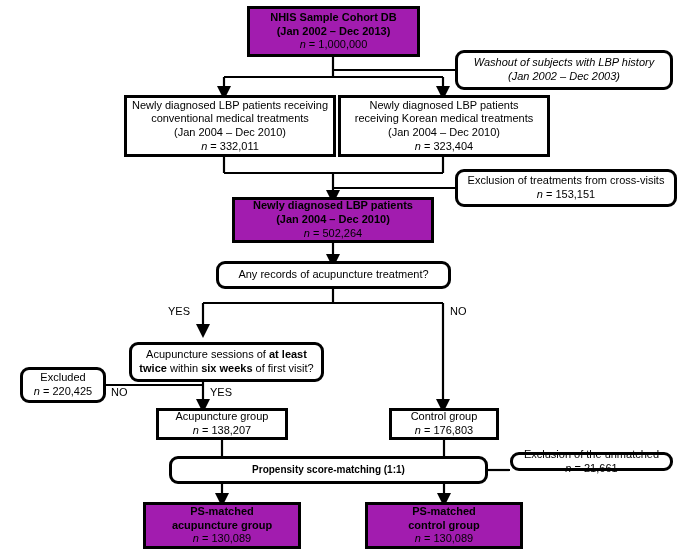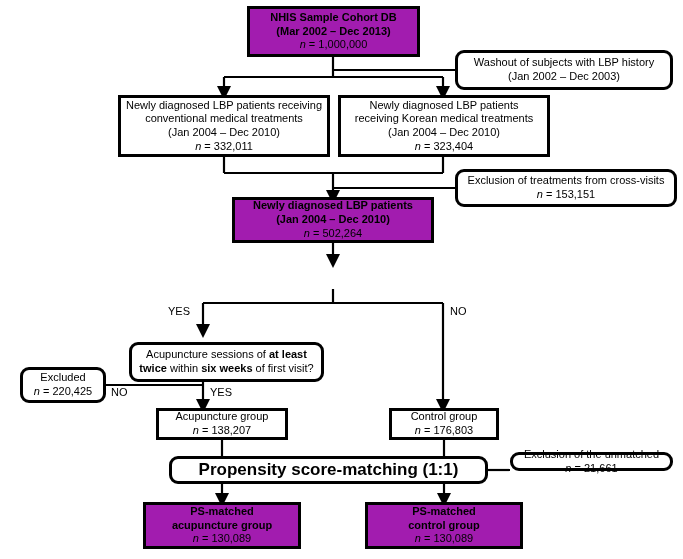--- a/index.html
+++ b/index.html
@@ -10,21 +10,21 @@
         align-items:center;justify-content:center;text-align:center;background:#ffffff;
         border:2px solid #000000;color:#000000;line-height:1.25;}
   .node .ln{display:block;white-space:nowrap;}
   .sq{border-radius:0;}
   .rr{border-radius:9px;}
   .shade{background:#a21caf;}
   .thick{border-width:3px;}
   .b{font-weight:bold;}
   .it{font-style:italic;}
   .f11{font-size:11px;}
-  .f115{font-size:17px;}
+  .f115{font-size:10px;}
   .lbl{position:absolute;font-size:11px;color:#000;white-space:nowrap;}
 </style>
 </head>
 <body>
 
 <div id="stage">
 
   <svg id="wires" viewBox="0 0 683 559">
     <defs>
       <marker id="ah" markerWidth="8" markerHeight="8" refX="3.2" refY="3.2" orient="auto" markerUnits="strokeWidth">
@@ -66,30 +66,30 @@
 
       <path d="M222,482 L222,500" marker-end="url(#ah)"></path>
       <path d="M444,482 L444,500" marker-end="url(#ah)"></path>
 
       <path d="M510,470 L488,470"></path>
     </g>
   </svg>
 
   <div class="node sq shade thick f11" style="left:247px;top:6px;width:173px;height:51px;">
     <span class="ln b">NHIS Sample Cohort DB</span>
-    <span class="ln b">(Mar 2002 – Dec 2013)</span>
+    <span class="ln b">(Jan 2002 – Dec 2013)</span>
     <span class="ln"><i class="it">n</i><span> = 1,000,000</span></span>
   </div>
 
-  <div class="node rr thick f11" style="left:455px;top:50px;width:218px;height:40px;">
+  <div class="node rr thick f11" style="left:455px;top:50px;width:218px;height:40px;font-style:italic;">
     <span class="ln">Washout of subjects with LBP history</span>
     <span class="ln">(Jan 2002 – Dec 2003)</span>
   </div>
 
-  <div class="node sq thick f11" style="left:118px;top:95px;width:212px;height:62px;">
+  <div class="node sq thick f11" style="left:124px;top:95px;width:212px;height:62px;">
     <span class="ln">Newly diagnosed LBP patients receiving</span>
     <span class="ln">conventional medical treatments</span>
     <span class="ln">(Jan 2004 – Dec 2010)</span>
     <span class="ln"><i class="it">n</i><span> = 332,011</span></span>
   </div>
 
   <div class="node sq thick f11" style="left:338px;top:95px;width:212px;height:62px;">
     <span class="ln">Newly diagnosed LBP patients</span>
     <span class="ln">receiving Korean medical treatments</span>
     <span class="ln">(Jan 2004 – Dec 2010)</span>
@@ -100,20 +100,23 @@
     <span class="ln">Exclusion of treatments from cross-visits</span>
     <span class="ln"><i class="it">n</i><span> = 153,151</span></span>
   </div>
 
   <div class="node sq shade thick f11" style="left:232px;top:197px;width:202px;height:46px;">
     <span class="ln b">Newly diagnosed LBP patients</span>
     <span class="ln b">(Jan 2004 – Dec 2010)</span>
     <span class="ln"><i class="it">n</i><span> = 502,264</span></span>
   </div>
 
+  <div class="node rr thick f11" style="left:216px;top:261px;width:235px;height:28px;">
+    <span class="ln">Any records of acupuncture treatment?</span>
+  </div>
 
   <div class="node rr thick f11" style="left:129px;top:342px;width:195px;height:40px;">
     <span class="ln"><span>Acupuncture sessions of </span><b>at least</b></span>
     <span class="ln"><b>twice</b><span> within </span><b>six weeks</b><span> of first visit?</span></span>
   </div>
 
   <div class="node rr thick f11" style="left:20px;top:367px;width:86px;height:36px;">
     <span class="ln">Excluded</span>
     <span class="ln"><i class="it">n</i><span> = 220,425</span></span>
   </div>

